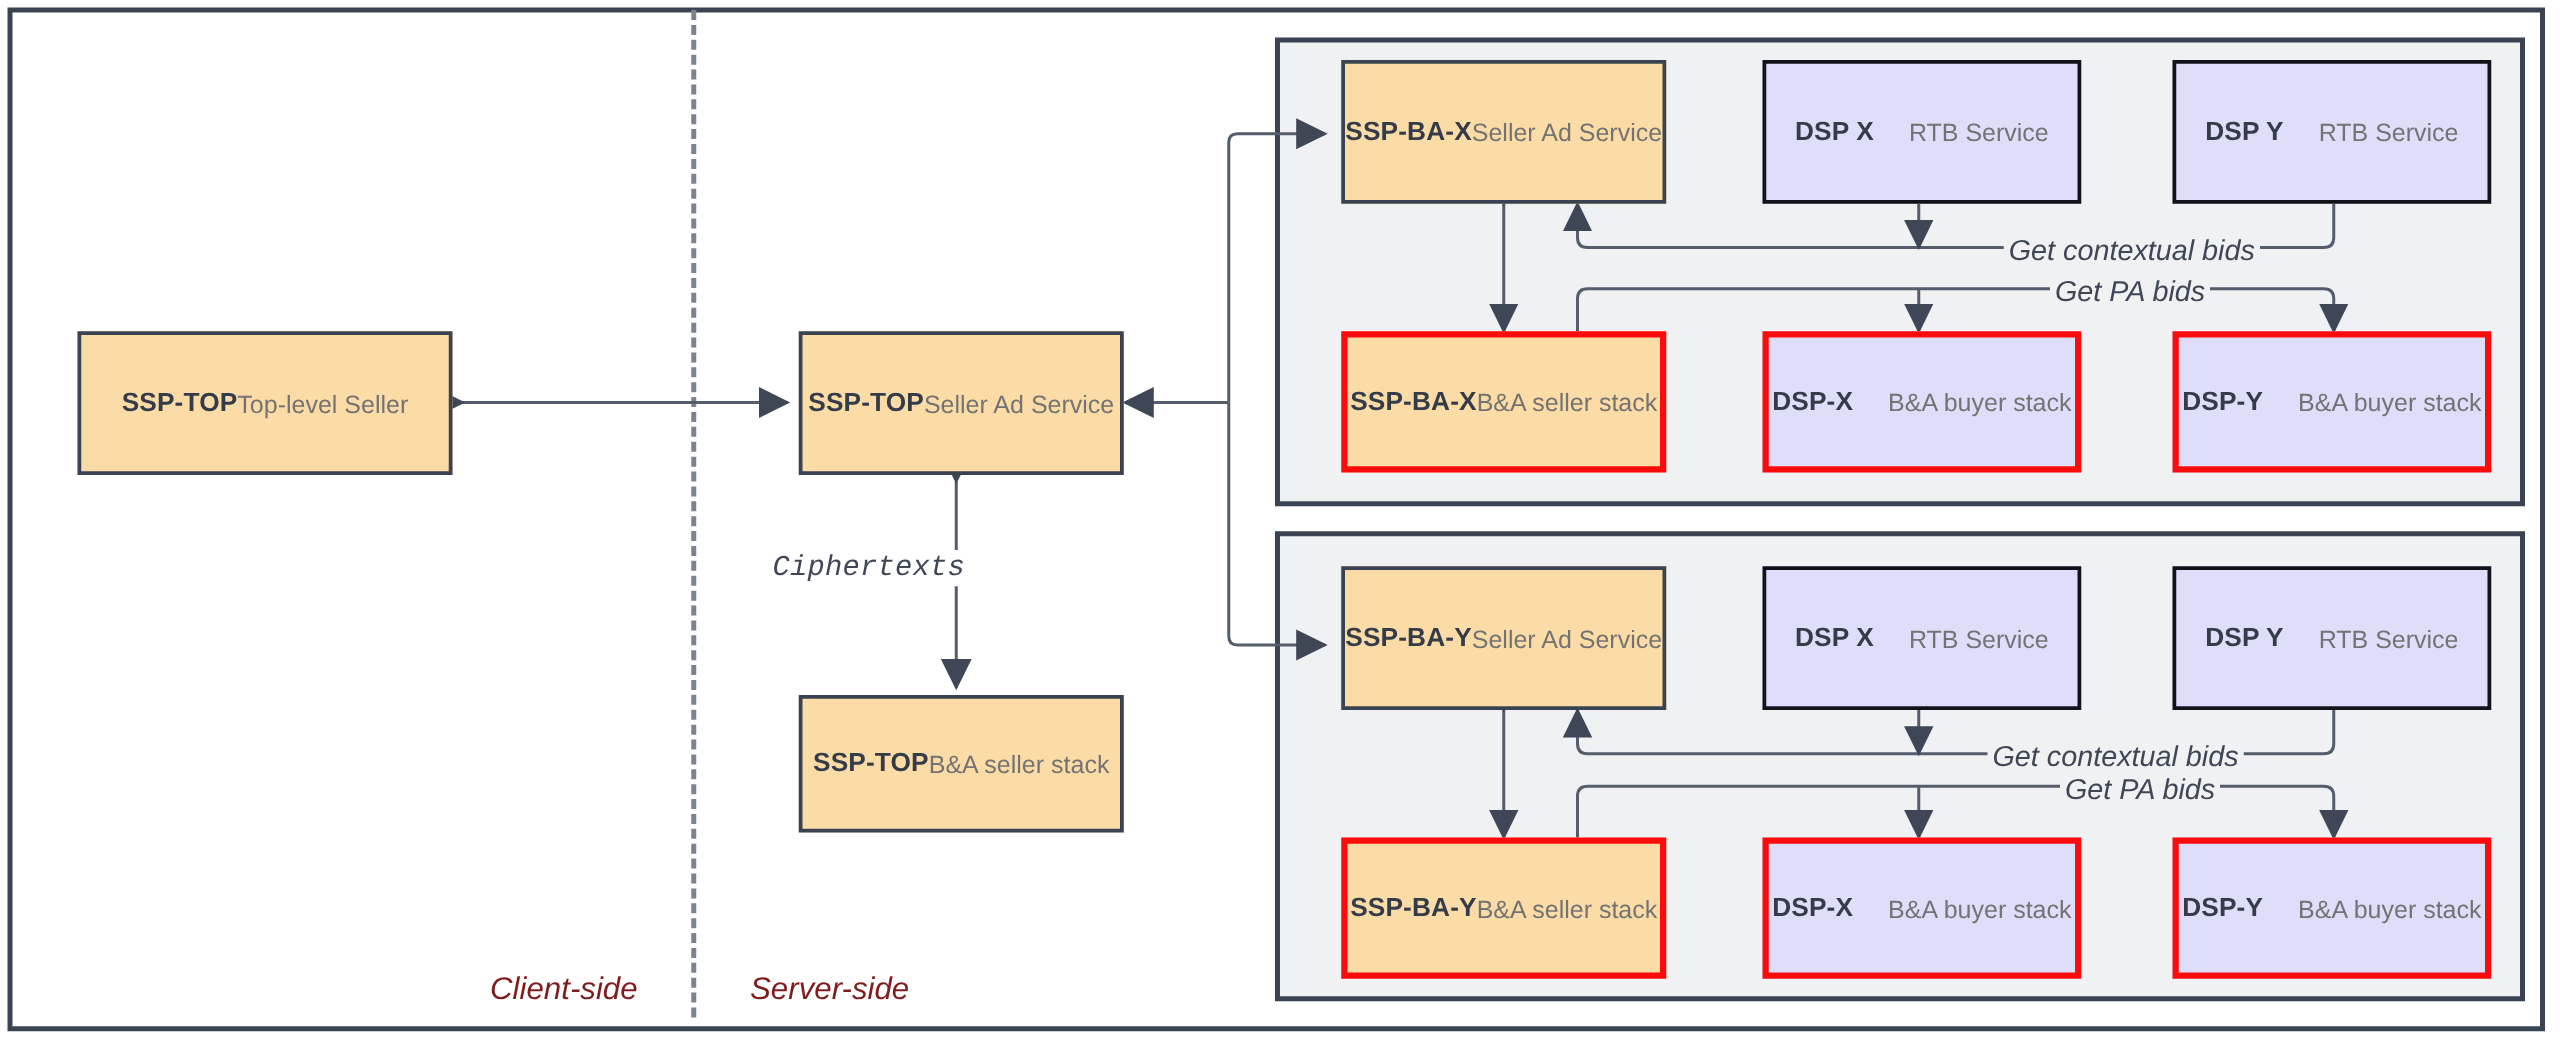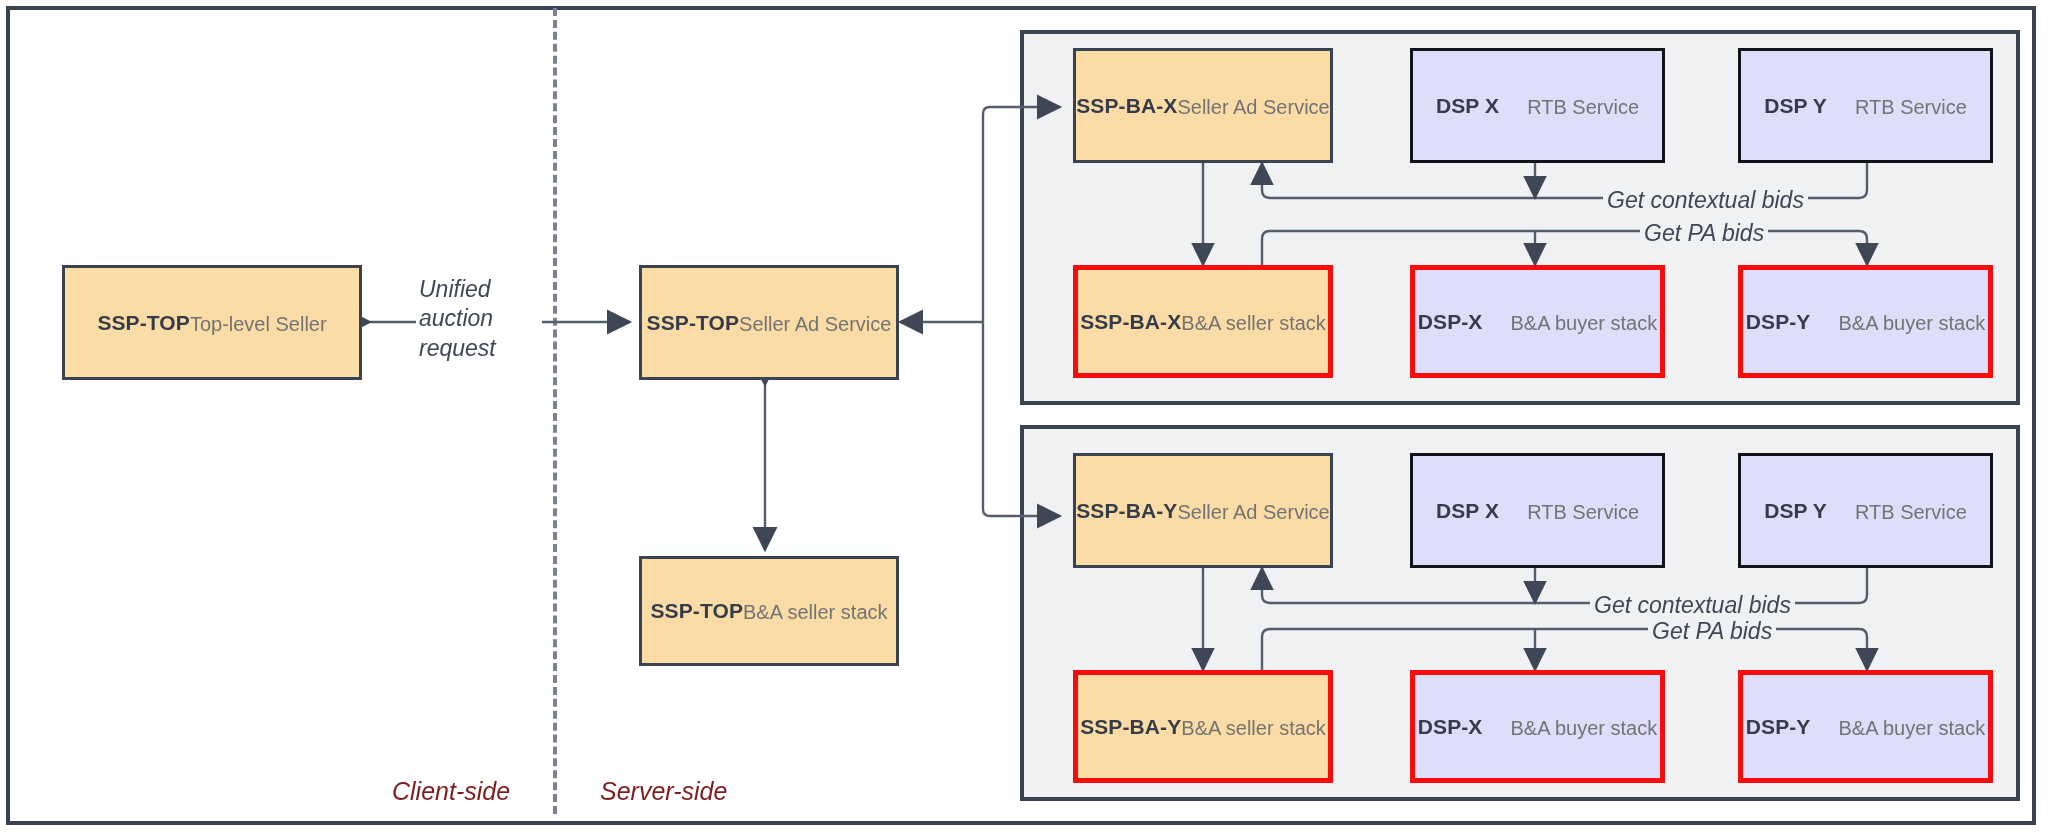--- a/index.html
+++ b/index.html
@@ -245,27 +245,23 @@
   <div class="node lav redborder" style="left:1410px; top:670px; width:255px; height:113px;">
     <span class="n-title">DSP-X</span>
     <span class="n-sub">B&amp;A buyer stack</span>
   </div>
 
   <div class="node lav redborder" style="left:1738px; top:670px; width:255px; height:113px;">
     <span class="n-title">DSP-Y</span>
     <span class="n-sub">B&amp;A buyer stack</span>
   </div>
 
-  <div class="edge-label boxed" style="left:416px; top:275px; width:120px;">
-    <div>Unified</div>
-    <div>auction</div>
-    <div>request</div>
-  </div>
 
   <div class="edge-label mono boxed" style="left:615px; top:440px; width:310px;">
+    <div>Ciphertexts</div>
   </div>
 
   <div class="edge-label boxed-gray" style="left:1603px; top:186px;">
     <span>Get contextual bids</span>
   </div>
 
   <div class="edge-label boxed-gray" style="left:1640px; top:219px;">
     <span>Get PA bids</span>
   </div>
 

